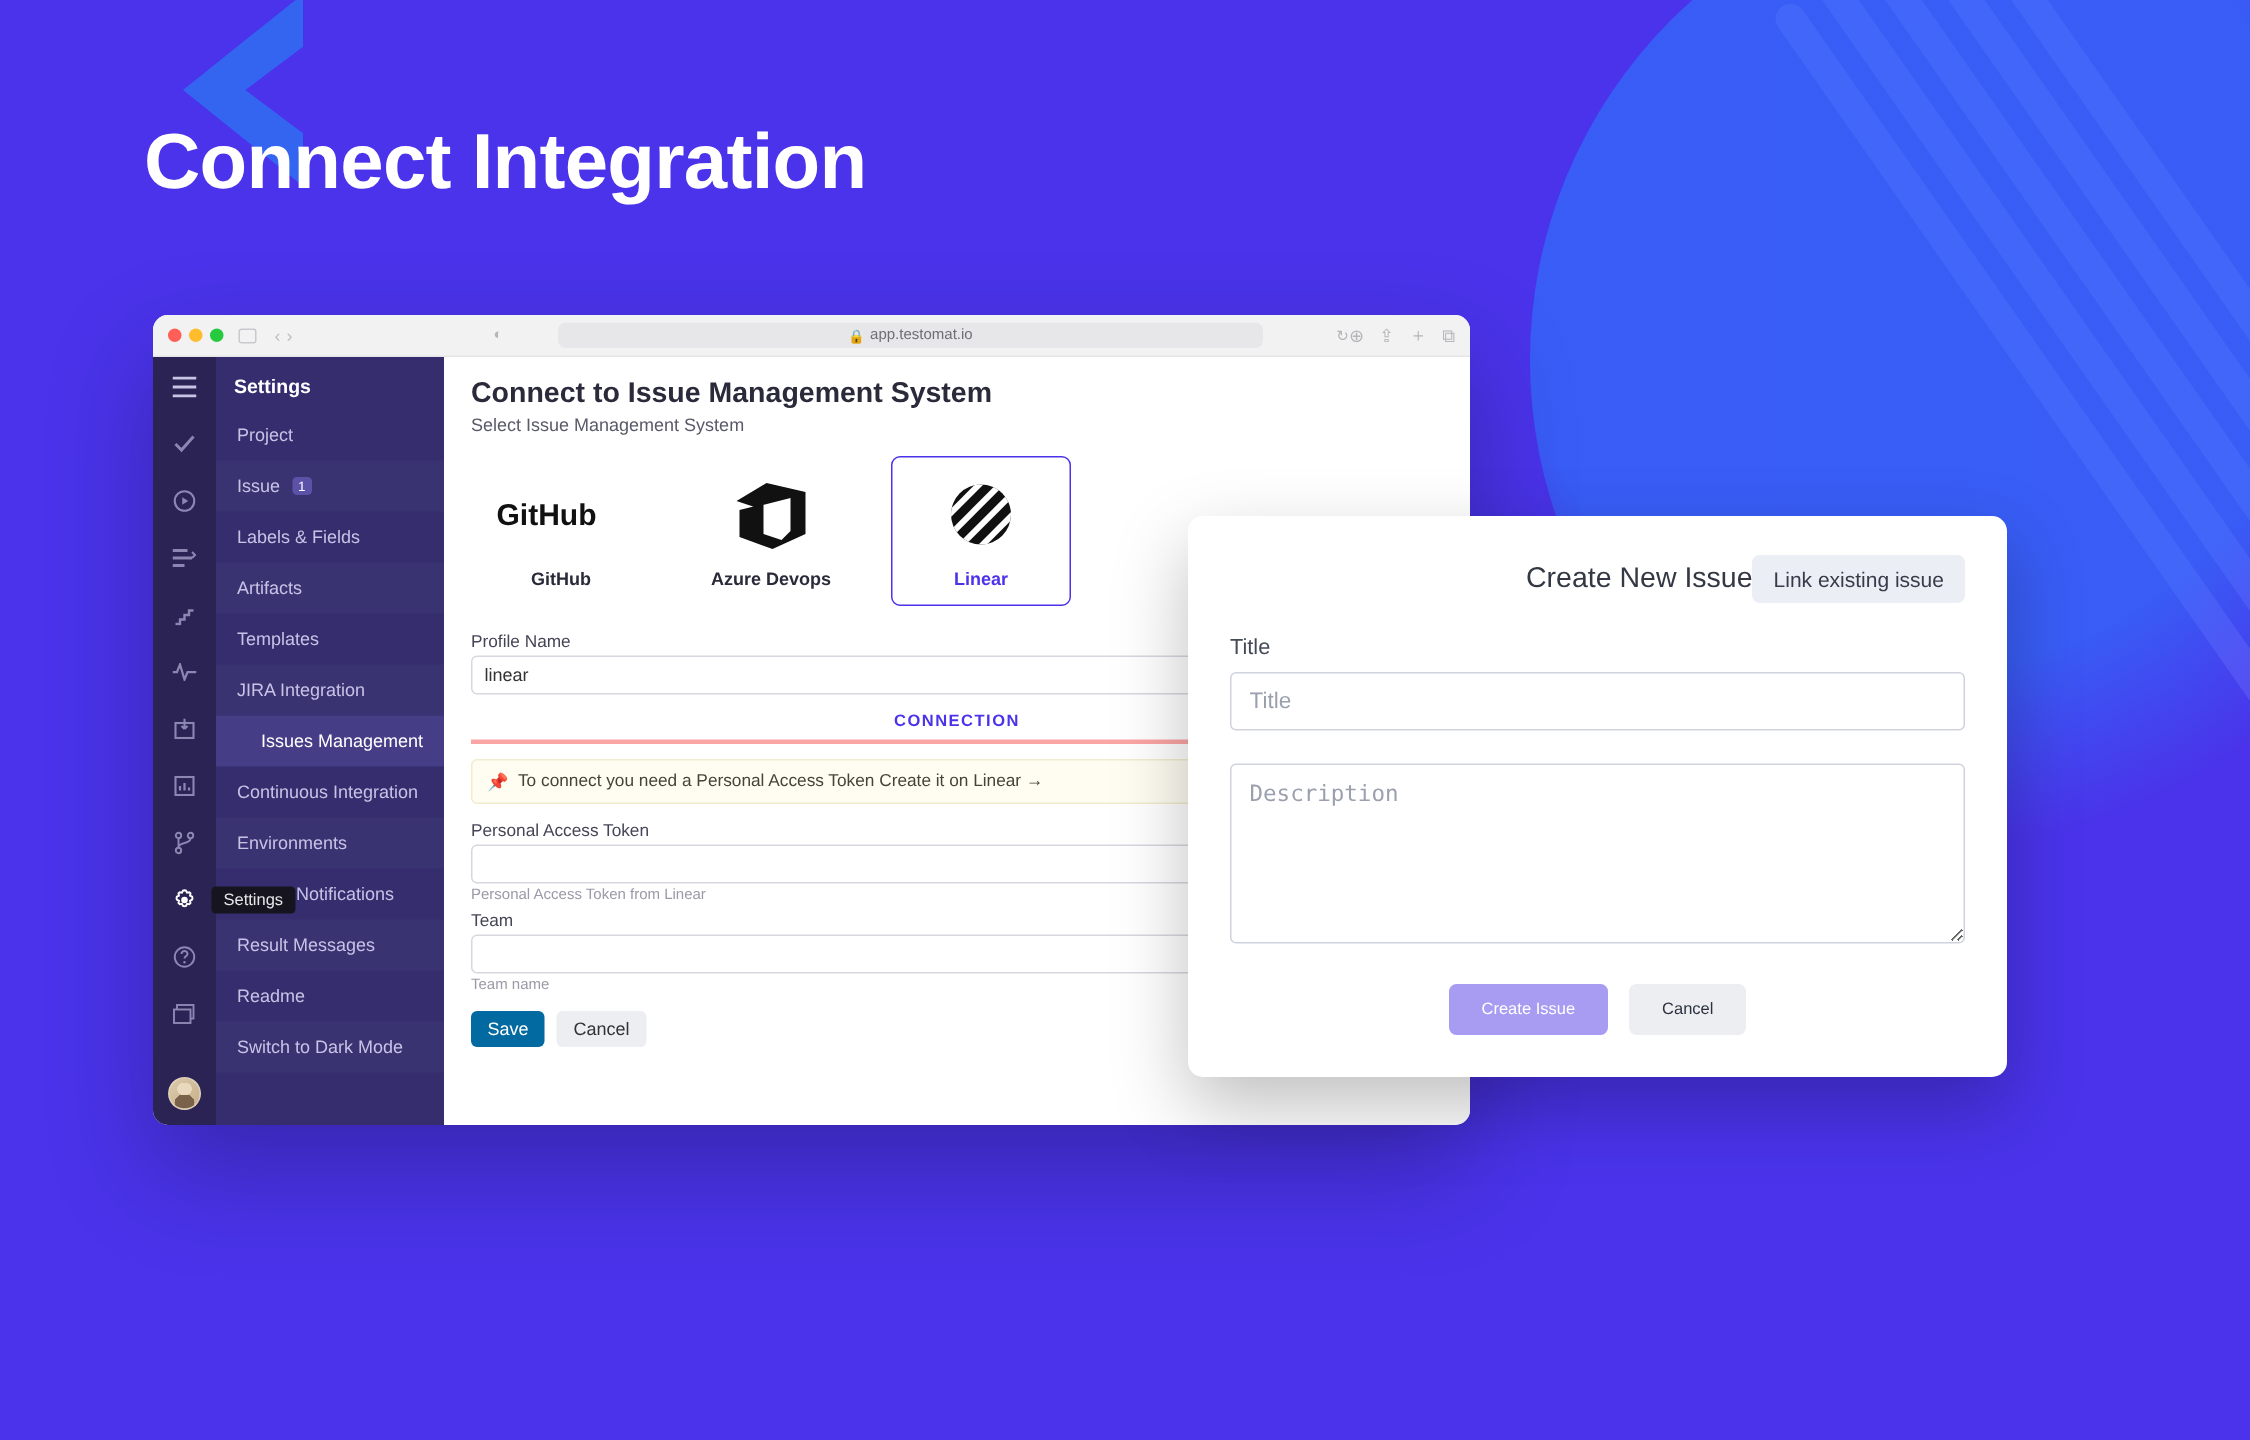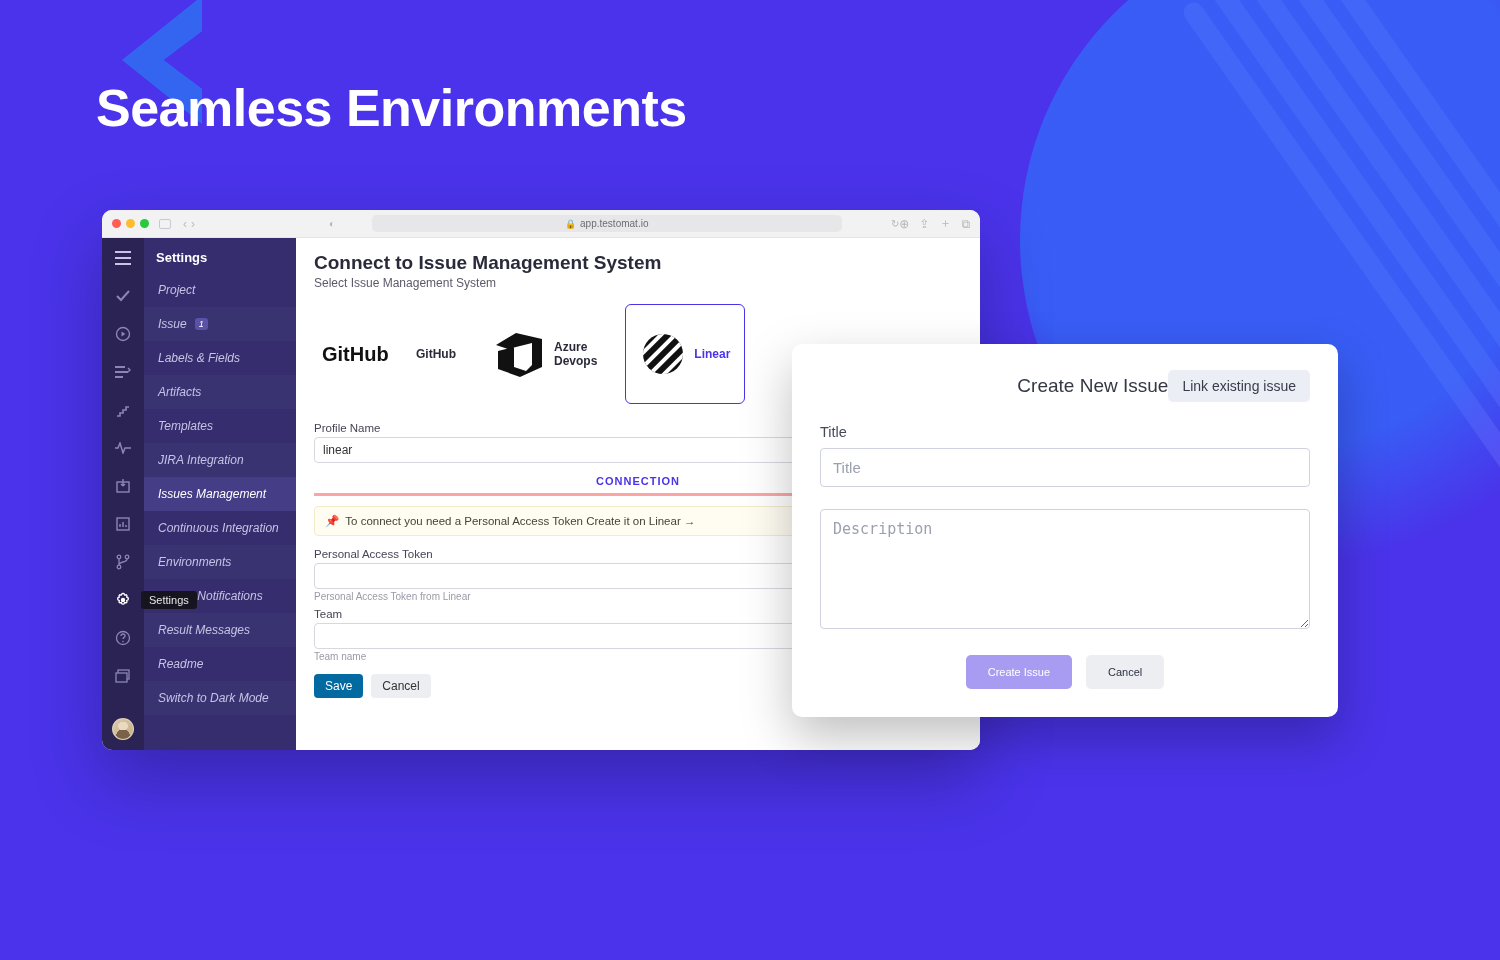--- a/index.html
+++ b/index.html
@@ -96,35 +96,35 @@
     padding:3px 8px; border-radius:3px; white-space:nowrap;
   }
 
   .sidebar {
     width:152px; background:#352d6d; color:#d9d6ee; font-size:12px;
     display:flex; flex-direction:column; overflow-y:auto;
   }
   .sidebar-title{ padding:12px 12px 8px; font-weight:700; color:#fff; font-size:13px;}
   .sbi {
     padding:10px 14px; color:#c7c3e6; cursor:pointer; font-size:12px;
-    display:flex; align-items:center; gap:6px; border-bottom: 0; font-style: italic;
+    display:flex; align-items:center; gap:6px; border-bottom: 0;
   }
   .sbi.alt{ background:#3a3372;}
-  .sbi.active{ background:#453d86; color:#fff;}
+  .sbi.active{ background:#453d86; color:#fff;justify-content:flex-end;}
   .sbi .badge{ background:#5b52a8; color:#fff; font-size:9px; border-radius:3px;
                padding:1px 4px; margin-left:2px;}
 
   .main {
     flex:1; background:#fff; overflow:auto; padding:14px 18px 10px;
     color:#2c2c3a; font-size:12px;
   }
   .main h1{ font-size:19px; font-weight:700; color:#2a2a3a; margin-bottom:2px;}
   .subtitle{ color:#5a5a6a; margin-bottom:14px;}
   .ims-row{ display:flex; gap:20px; margin-bottom:18px;}
-  .ims-card{ flex:0 0 120px; height:100px; display:flex; flex-direction:row;
+  .ims-card{ flex:0 0 120px; height:100px; display:flex; flex-direction:column;
              align-items:center; justify-content:center; gap:8px; padding: 4px 8px;}
   .ims-card.bordered{ border:1.5px solid #4a33ea; border-radius:6px;}
   .ims-card .logobox{ height:56px; display:flex; align-items:center; justify-content:center;}
   .ims-card .caption{ font-size:12px; font-weight:600; color:#2a2a3a;}
   .ims-card.bordered .caption{ color:#4a33ea;}
   .lbl{ font-size:11.5px; color:#454556; margin-top:6px; margin-bottom:3px;}
   .hint{ font-size:10px; color:#9a9aa8; margin-top:2px;}
   .inp{ width:100%; border:1px solid #d7d7e0; border-radius:4px; padding:5px 8px;
         font-size:12px; color:#333; background:#fff;}
   .section-hdr{ text-align:center; color:#4a33ea; font-weight:700; letter-spacing:1px;
@@ -176,21 +176,21 @@
     <span></span>
 </div>
 <div class="bg-blob-1"></div>
 <div class="bg-blob-2"></div>
 <div class="arrow-shape">
   <svg viewBox="0 0 100 100">
       <path d="M70 10 L20 50 L70 90 L70 68 L46 50 L70 32 Z" fill="#2f6ef2" opacity="0.85"></path>
     </svg>
 </div>
 
-<h1 class="page-title">Seamless Environments</h1>
+<h1 class="page-title">Connect Integration</h1>
 
 <div class="browser">
   <div class="browser-chrome">
     <div class="traffic">
       <div class="dot-red"></div>
       <div class="dot-yel"></div>
       <div class="dot-grn"></div>
     </div>
     <div class="chrome-ctl">
       <div class="box"></div>

